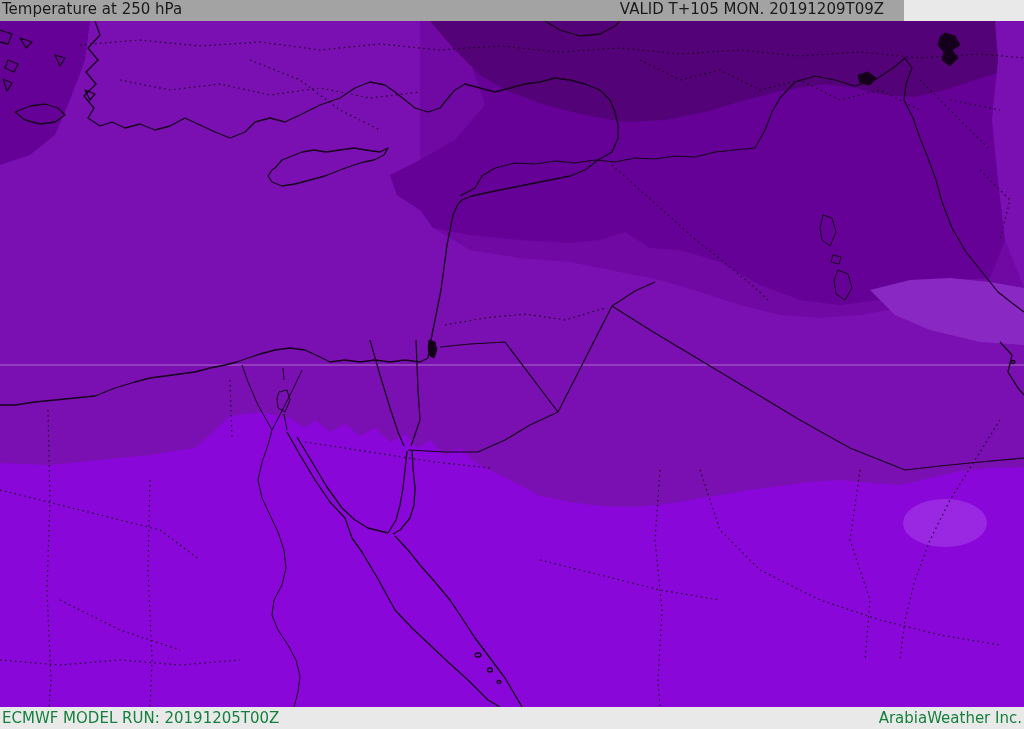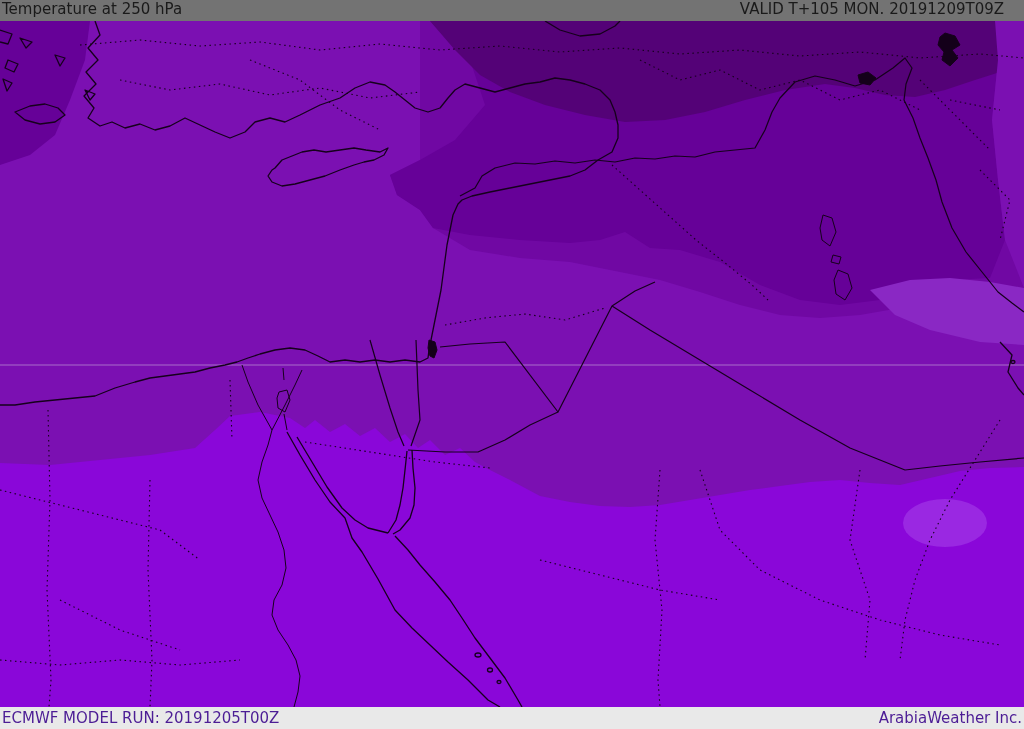--- a/index.html
+++ b/index.html
@@ -1,26 +1,26 @@
 <!DOCTYPE html>
 <html><head>
 <meta charset="utf-8">
 <style>
   html,body{margin:0;padding:0;background:#e9e9e9;}
   .screen{position:relative;width:1024px;height:729px;overflow:hidden;
           font-family:"DejaVu Sans","Liberation Sans",sans-serif;background:#e9e9e9;}
-  .topbar{position:absolute;top:0;left:0;width:1024px;height:21px;background:#737373;
+  .topbar{position:absolute;top:0;left:0;width:904px;height:21px;background:#a3a3a3;
           display:flex;justify-content:space-between;align-items:flex-start;}
   .topbar span{font-size:15px;line-height:19px;color:#1a1a1a;white-space:nowrap;}
   .topbar .left{padding-left:2px;}
   .topbar .right{padding-right:20px;}
   .mapwrap{position:absolute;top:21px;left:0;width:1024px;height:686px;}
   .bottombar{position:absolute;top:707px;left:0;width:1024px;height:22px;background:#e9e9e9;
           display:flex;justify-content:space-between;align-items:center;}
-  .bottombar span{font-size:15px;color:#4c1d95;white-space:nowrap;}
+  .bottombar span{font-size:15px;color:#15803d;white-space:nowrap;}
   .bottombar .left{padding-left:2px;}
   .bottombar .right{padding-right:2px;}
   svg{display:block;}
 </style>
 </head>
 <body>
 
 <div class="screen">
 
   <div class="topbar">

